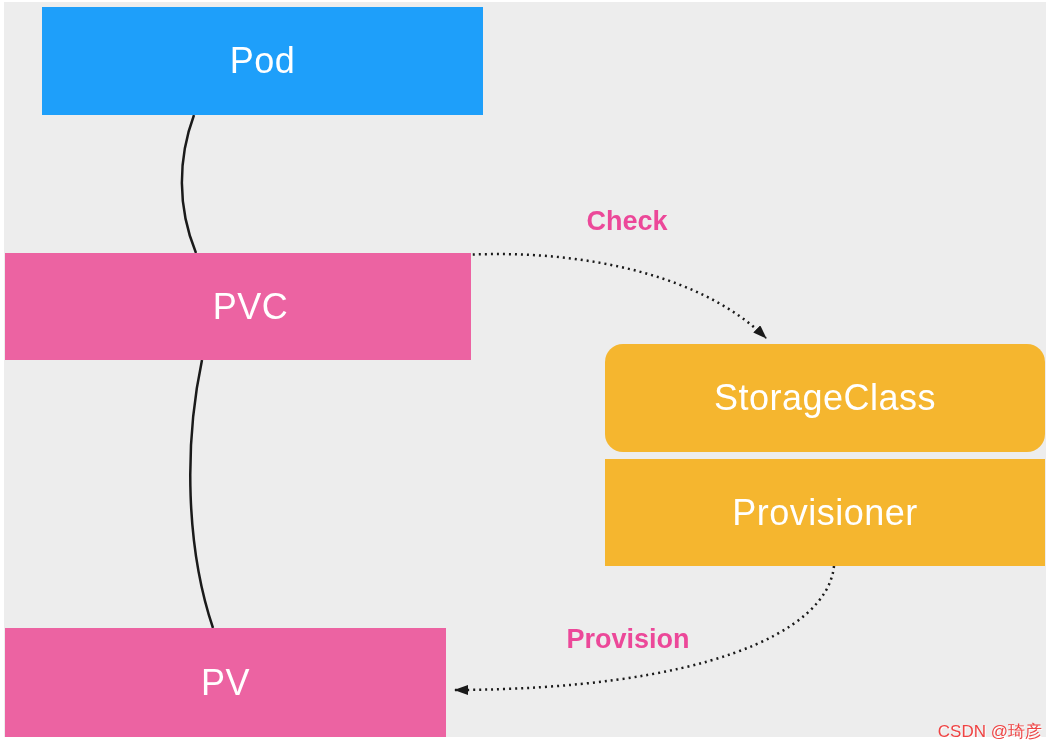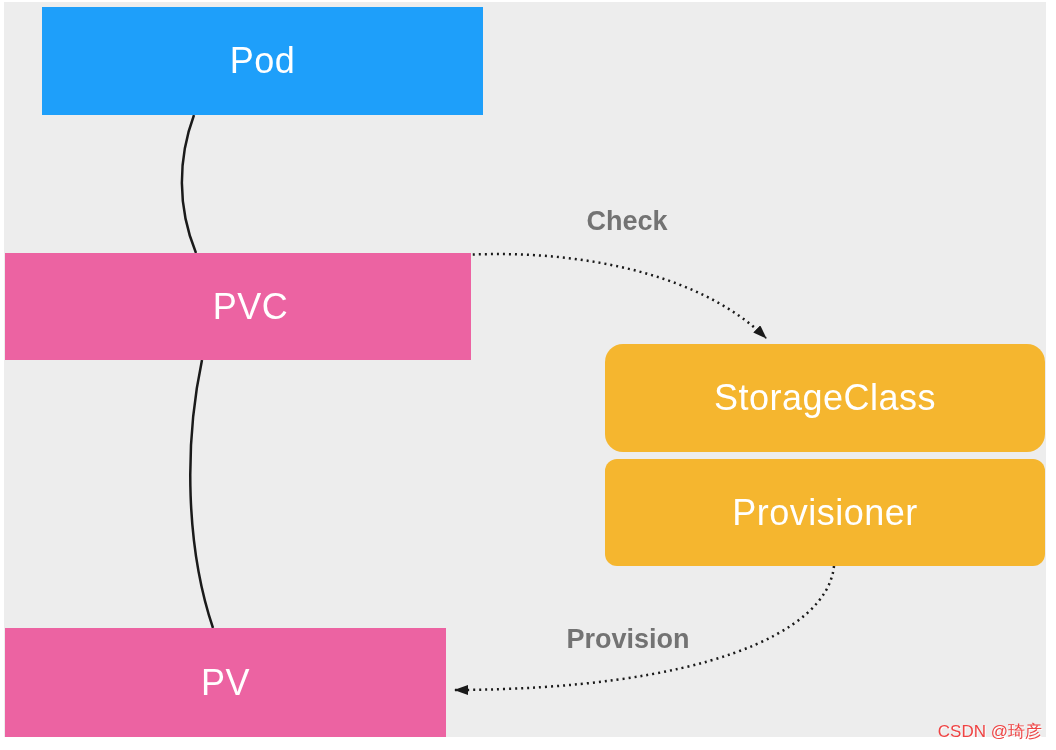--- a/index.html
+++ b/index.html
@@ -34,21 +34,21 @@
   }
   .node-pod          { left: 18px;   top: 7px;   width: 441px; height: 108px; margin-left: 24px; }
   .node-pvc          { left: 5px;   top: 253px; width: 441px; height: 107px; padding-left: 25px; }
   .node-pv           { left: 5px;   top: 628px; width: 441px; height: 109px; }
   .node-storageclass { left: 605px; top: 344px; width: 440px; height: 108px; }
   .node-provisioner  { left: 605px; top: 459px; width: 440px; height: 107px; }
   .edge-label {
     position: absolute;
     font-size: 27px;
     font-weight: 700;
-    color: #737373;
+    color: #ec4899;
     text-align: center;
     width: 200px;
   }
   .edge-label-check     { left: 527px; top: 206px; }
   .edge-label-bind      { left: 148px; top: 480px; }
   .edge-label-provision { left: 528px; top: 624px; }
   .watermark {
     position: absolute;
     right: 14px; bottom: 7px;
     font-size: 17px;
@@ -84,21 +84,21 @@
   </div>
 
   <div class="node node-pv" style="background-color: rgb(236, 99, 162);">
     <span>PV</span>
   </div>
 
   <div class="node node-storageclass" style="background-color: rgb(245, 182, 47); border-radius: 18px;">
     <span>StorageClass</span>
   </div>
 
-  <div class="node node-provisioner" style="background-color: rgb(245, 182, 47); border-radius: 12px;">
+  <div class="node node-provisioner" style="background-color: rgb(245, 182, 47);">
     <span>Provisioner</span>
   </div>
 
   <div class="edge-label edge-label-check">Check</div>
 
 
   <div class="edge-label edge-label-provision">Provision</div>
 
   <div class="watermark">CSDN @琦彦</div>
 

